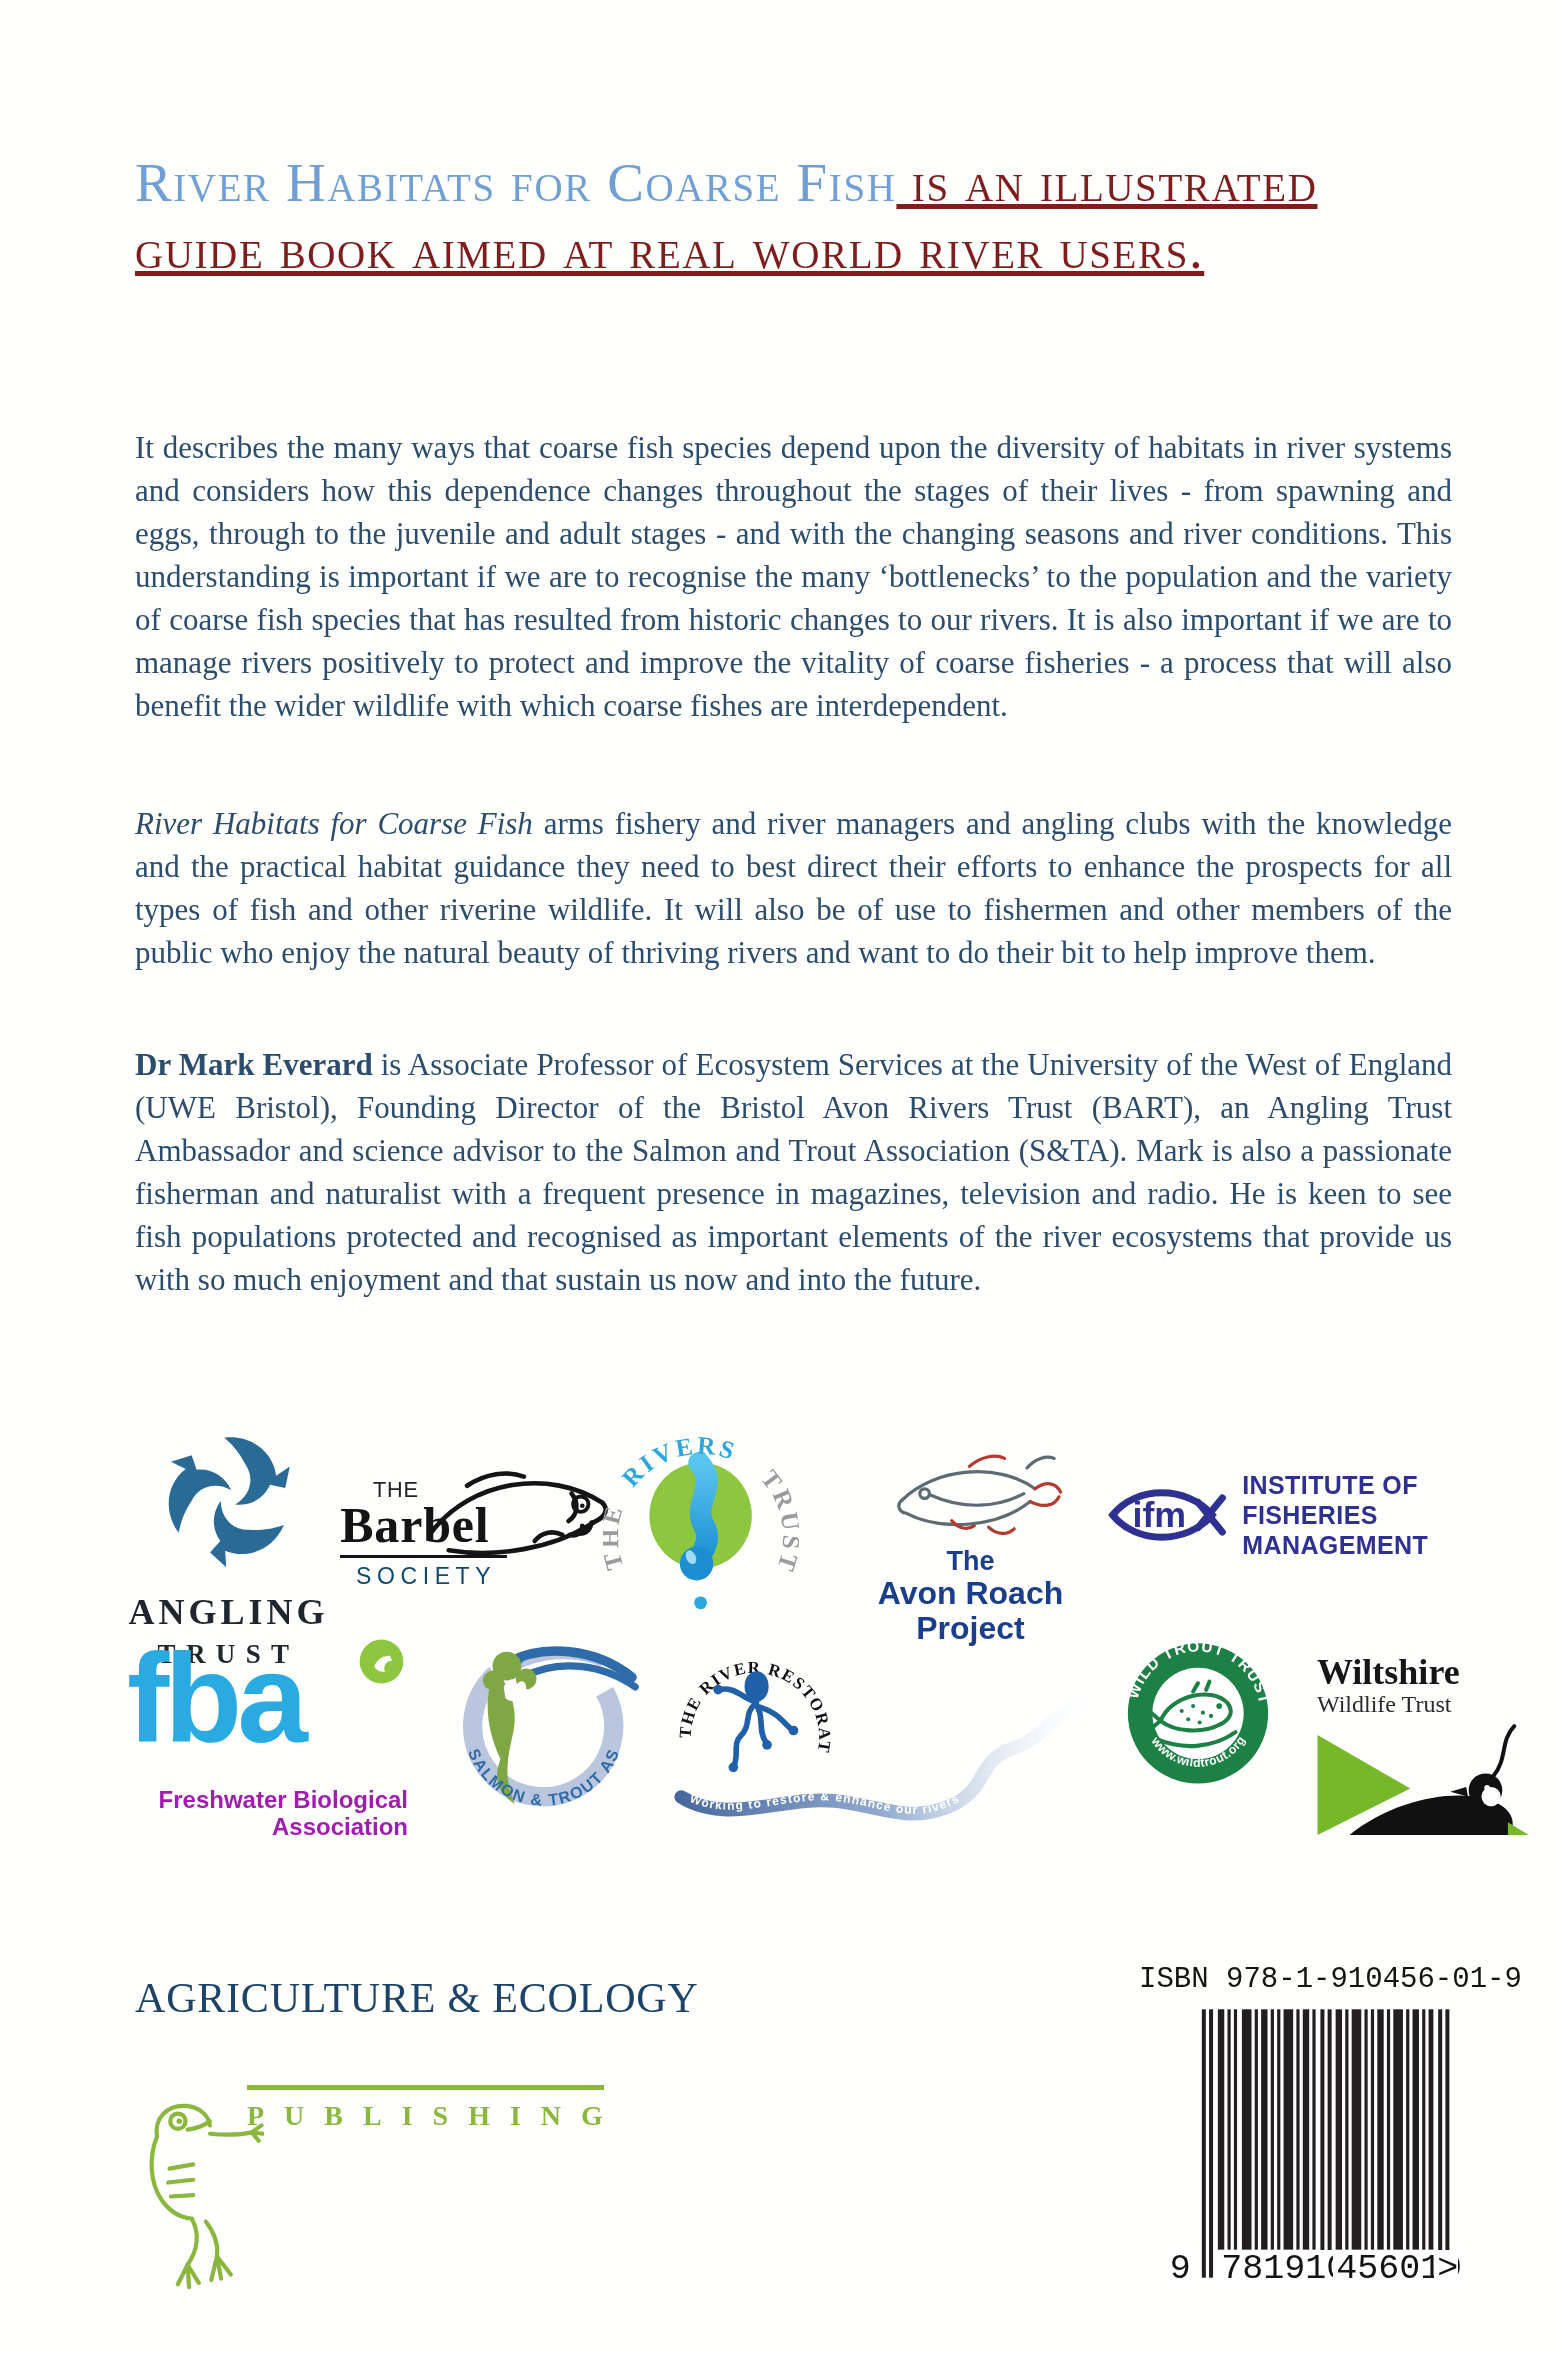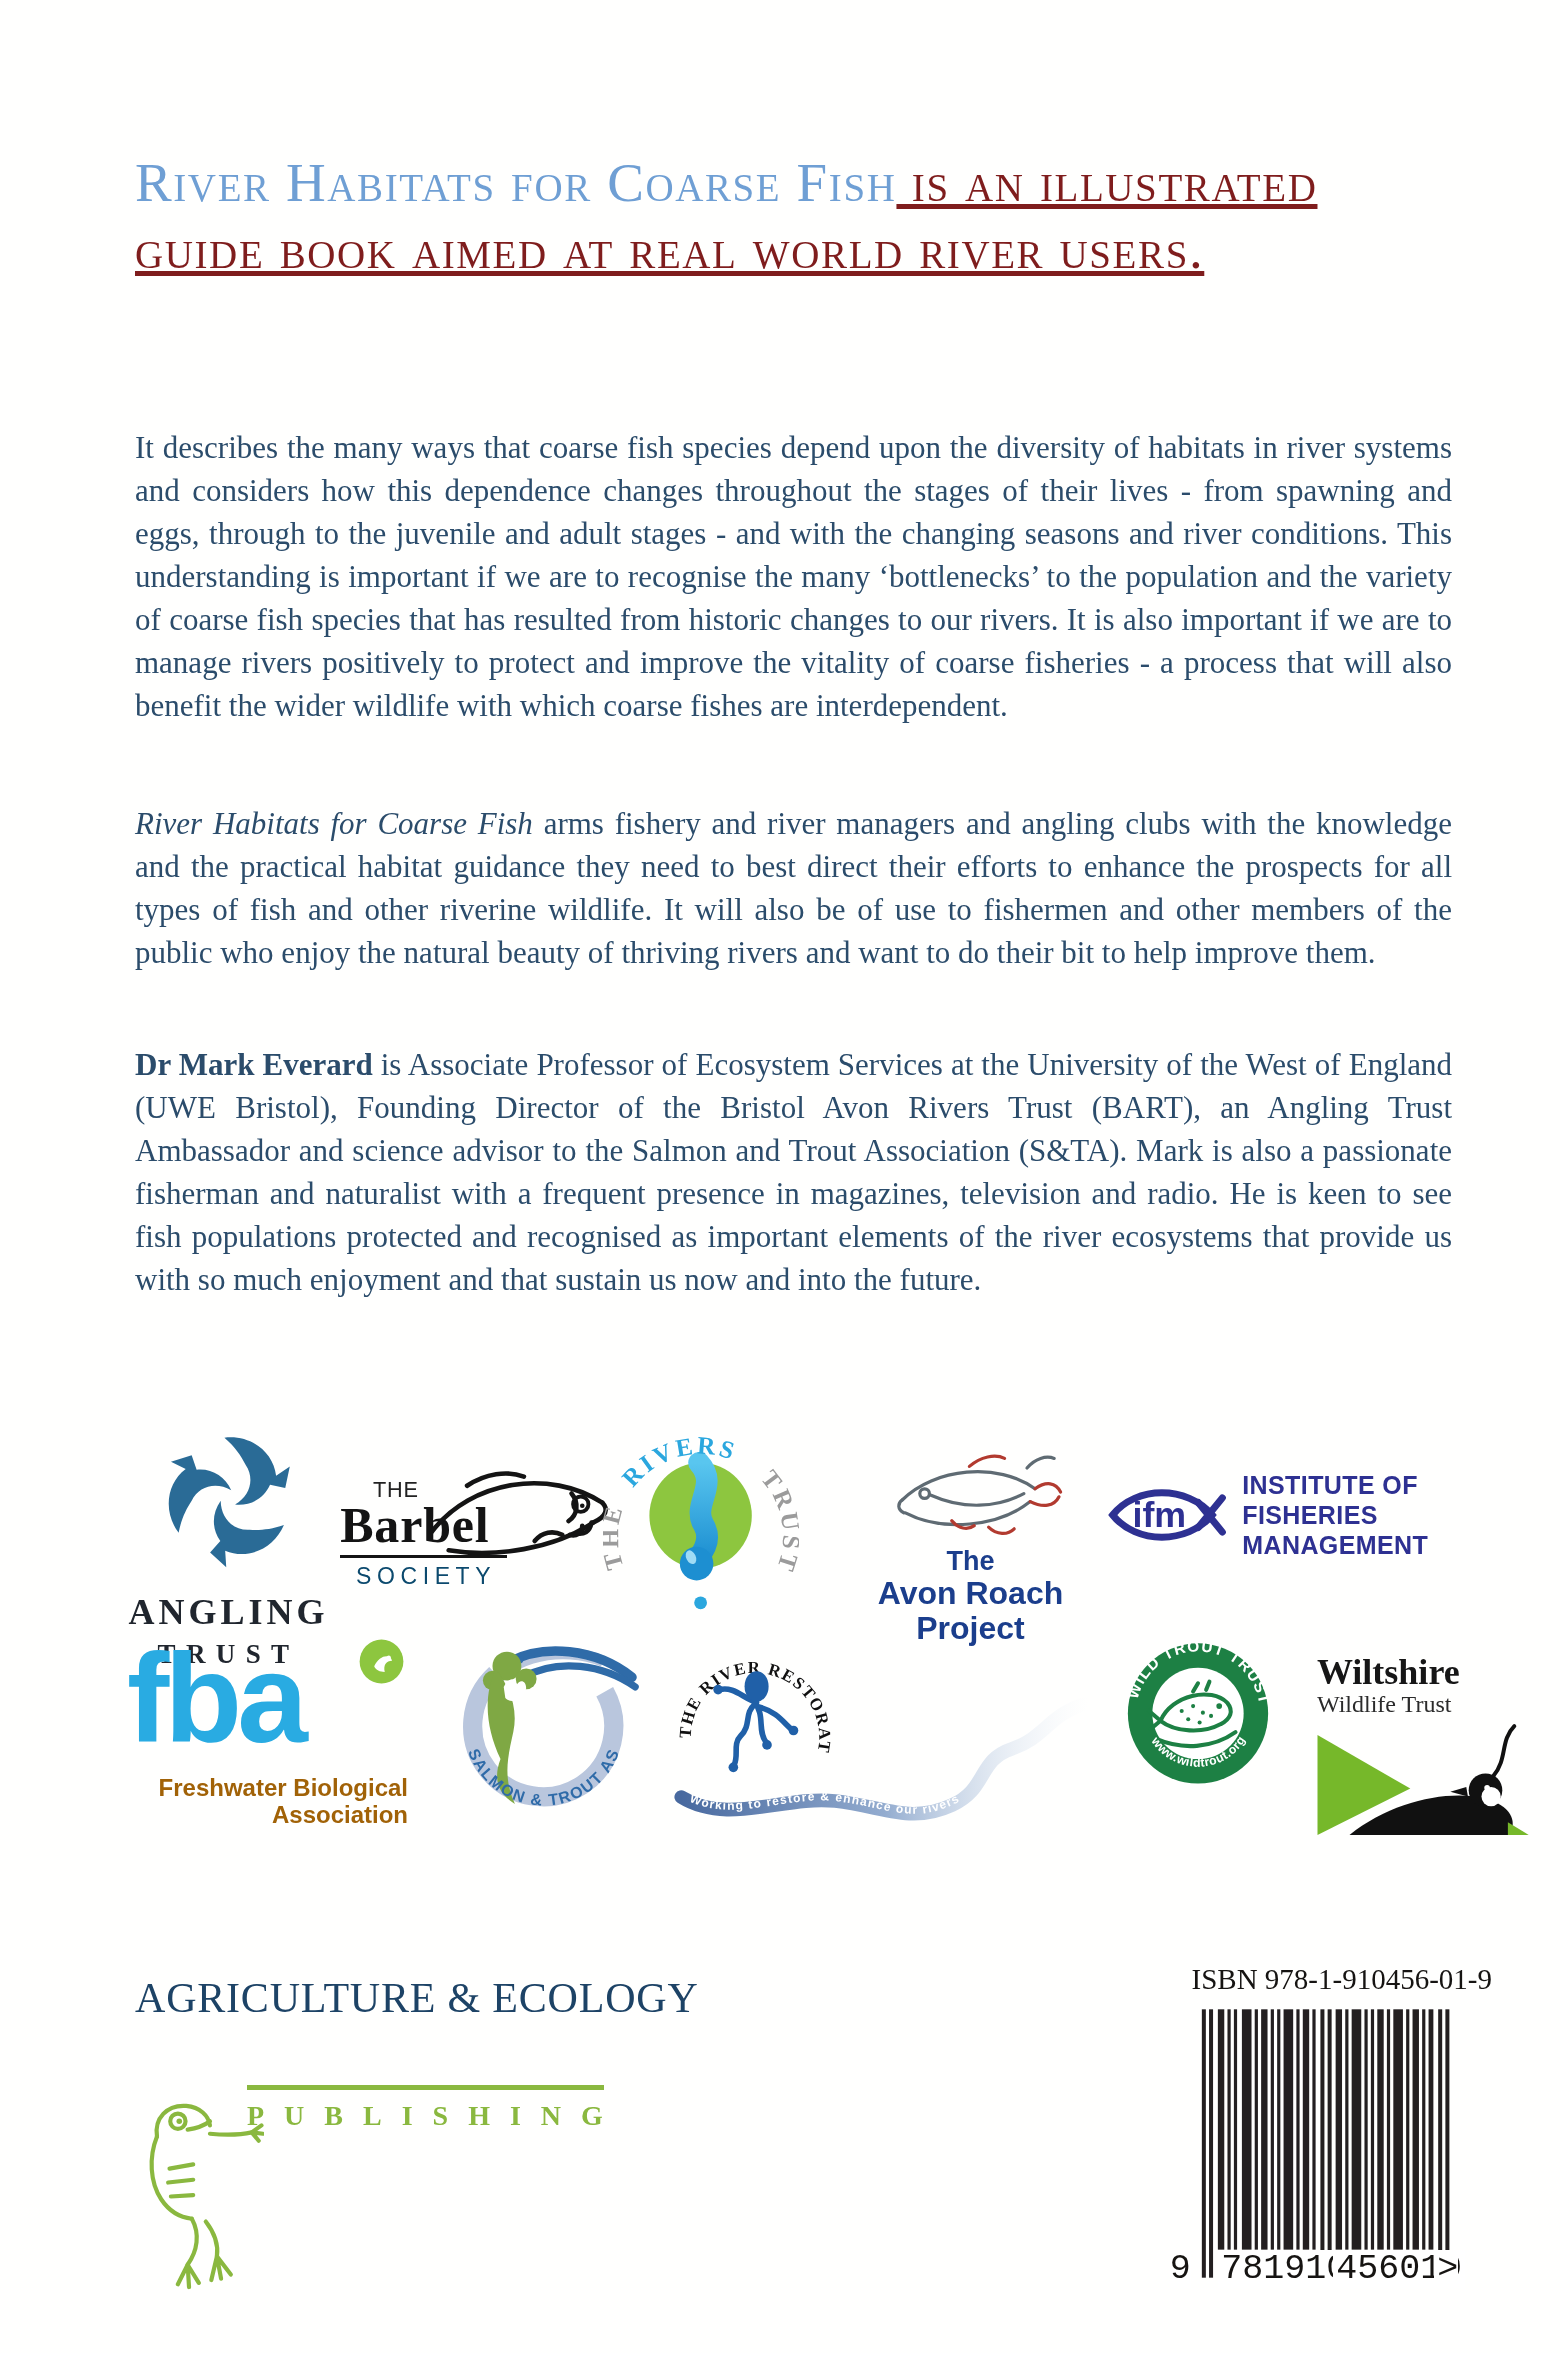--- a/index.html
+++ b/index.html
@@ -41,21 +41,21 @@
 
   .logo-ifm{position:absolute;left:1108px;top:1470px;display:flex;align-items:center;gap:16px;
             color:#2e3192;font-family:"Liberation Sans",sans-serif;}
   .ifm-text{font-size:25px;font-weight:600;line-height:30px;letter-spacing:0.4px;}
 
   
   .logo-fba{position:absolute;left:127px;top:1638px;width:289px;}
   .fba-mark{font-family:"Liberation Sans",sans-serif;font-weight:bold;font-size:127px;line-height:120px;
             color:#29abe2;letter-spacing:-4.8px;}
   .fba-bird{position:absolute;left:231px;top:0px;}
-  .fba-text{margin-top:17px;text-align:right;color:#a16207;font-weight:bold;font-size:24px;line-height:26.5px;
+  .fba-text{margin-top:29px;text-align:right;color:#a21caf;font-weight:bold;font-size:24px;line-height:26.5px;
             font-family:"Liberation Sans",sans-serif;width:281px;}
 
   .logo-sta{position:absolute;left:446px;top:1634px;}
   .logo-rrc{position:absolute;left:670px;top:1630px;}
   .logo-wtt{position:absolute;left:1124px;top:1636px;}
 
   .logo-wilts{position:absolute;left:1317px;top:1654px;width:241px;font-family:Liberation Serif, serif;}
   .wilts-l1{font-size:36px;font-weight:bold;color:#161616;line-height:37px;}
   .wilts-l2{font-size:24px;color:#2b2b2b;line-height:27px;}
 
@@ -64,21 +64,21 @@
 
   .logo-oldpond{position:absolute;left:128px;top:2050px;width:513px;height:241px;}
   .op-frog{position:absolute;left:0px;top:35px;}
   .op-text{position:absolute;left:119px;top:32px;color:#8ab83f;}
   .op-name{font-size:79px;font-weight:bold;line-height:80px;letter-spacing:1.6px;}
   .op-rule{height:4.8px;background:#8ab83f;width:357px;margin-top:3.2px;}
   .op-sub{font-size:28px;font-weight:bold;letter-spacing:20px;margin-top:9.6px;}
 
   .isbn{position:absolute;left:1139px;top:1963px;width:353px;color:#161412;
         font-family:"Liberation Mono",monospace;}
-  .isbn-label{font-size:29px;text-align:right;white-space:nowrap;font-family:Liberation Serif, serif;}
+  .isbn-label{font-size:29px;text-align:right;white-space:nowrap;}
   .barcode-wrap{position:relative;width:282px;height:281px;margin:13px 0 0 34px;}
   .bc-digit{position:absolute;top:241px;font-size:35px;background:#fff;line-height:38px;}
   .bc-d1{left:-3.2px;}
   .bc-d2{left:45px;padding:0 3.2px;}
   .bc-d3{left:160px;padding:0 3.2px;}
   .bc-arrow{left:261px;padding-left:3.2px;background:#fff;}
 </style>
 </head>
 <body>
 

